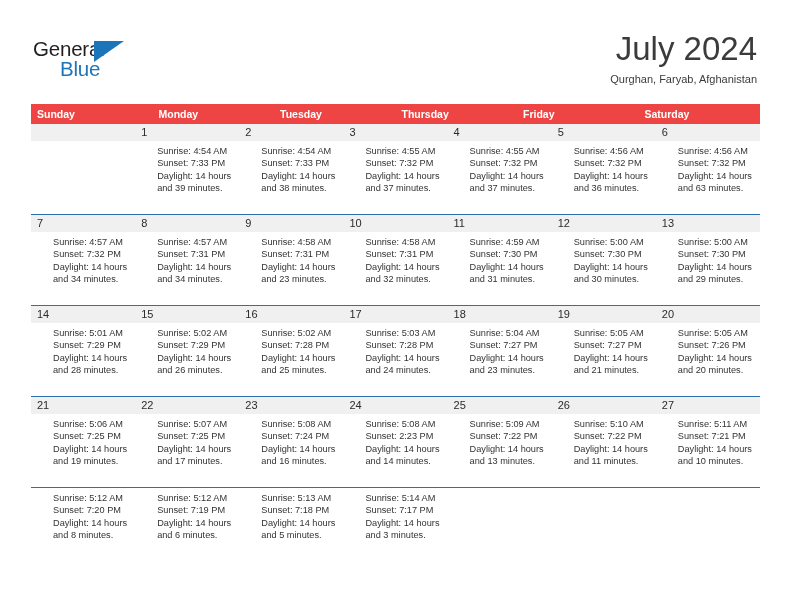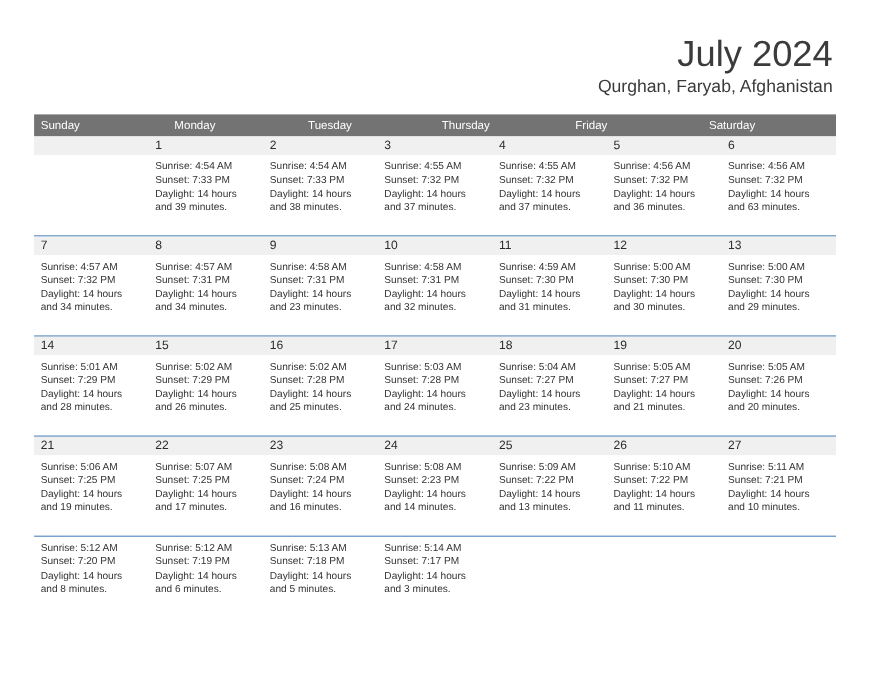--- a/index.html
+++ b/index.html
@@ -73,39 +73,40 @@
   }
   .cal-title {
     font-size: 33px;
     color: #3b3b3b;
     font-weight: normal;
     line-height: 33px;
     white-space: nowrap;
   }
   .cal-location {
     margin-top: 6px;
-    font-size: 16px;
+    font-size: 11px;
     color: #3b3b3b;
     line-height: 17px;
     white-space: nowrap;
   }
 
   
   .calendar {
     position: absolute;
     left: 31px;
     top: 104px;
     width: 729px;
   }
 
   .weekdays {
     display: flex;
     width: 100%;
     height: 20px;
-    background: #737373;
+    background: #ef4444;
+    font-weight: bold;
   }
   .weekday {
     flex: 1 1 0;
     color: #ffffff;
     font-size: 10.5px;
     line-height: 20px;
     padding-left: 6px;
     white-space: nowrap;
     overflow: hidden;
   }
@@ -120,20 +121,21 @@
     display: flex;
     width: 100%;
     height: 17px;
     background: #f0f0f0;
   }
   .week-body {
     display: flex;
     width: 100%;
     height: 73px;
     background: #ffffff;
+    margin-left: 16px;
   }
 
   .num-cell {
     flex: 1 1 0;
     font-size: 11px;
     color: #2b2b2b;
     line-height: 17px;
     padding-left: 6px;
     white-space: nowrap;
   }
@@ -152,20 +154,25 @@
 
   .empty { visibility: hidden; }
 </style>
 </head>
 <body>
 
 <div id="page">
 
   <div class="header">
 
+    <div class="logo">
+      <span class="logo-general">General</span>
+      <span class="logo-tri"></span>
+      <span class="logo-blue">Blue</span>
+    </div>
 
     <div class="title-block">
       <div class="cal-title">July 2024</div>
       <div class="cal-location">Qurghan, Faryab, Afghanistan</div>
     </div>
 
   </div>
 
   <div class="calendar">
 

